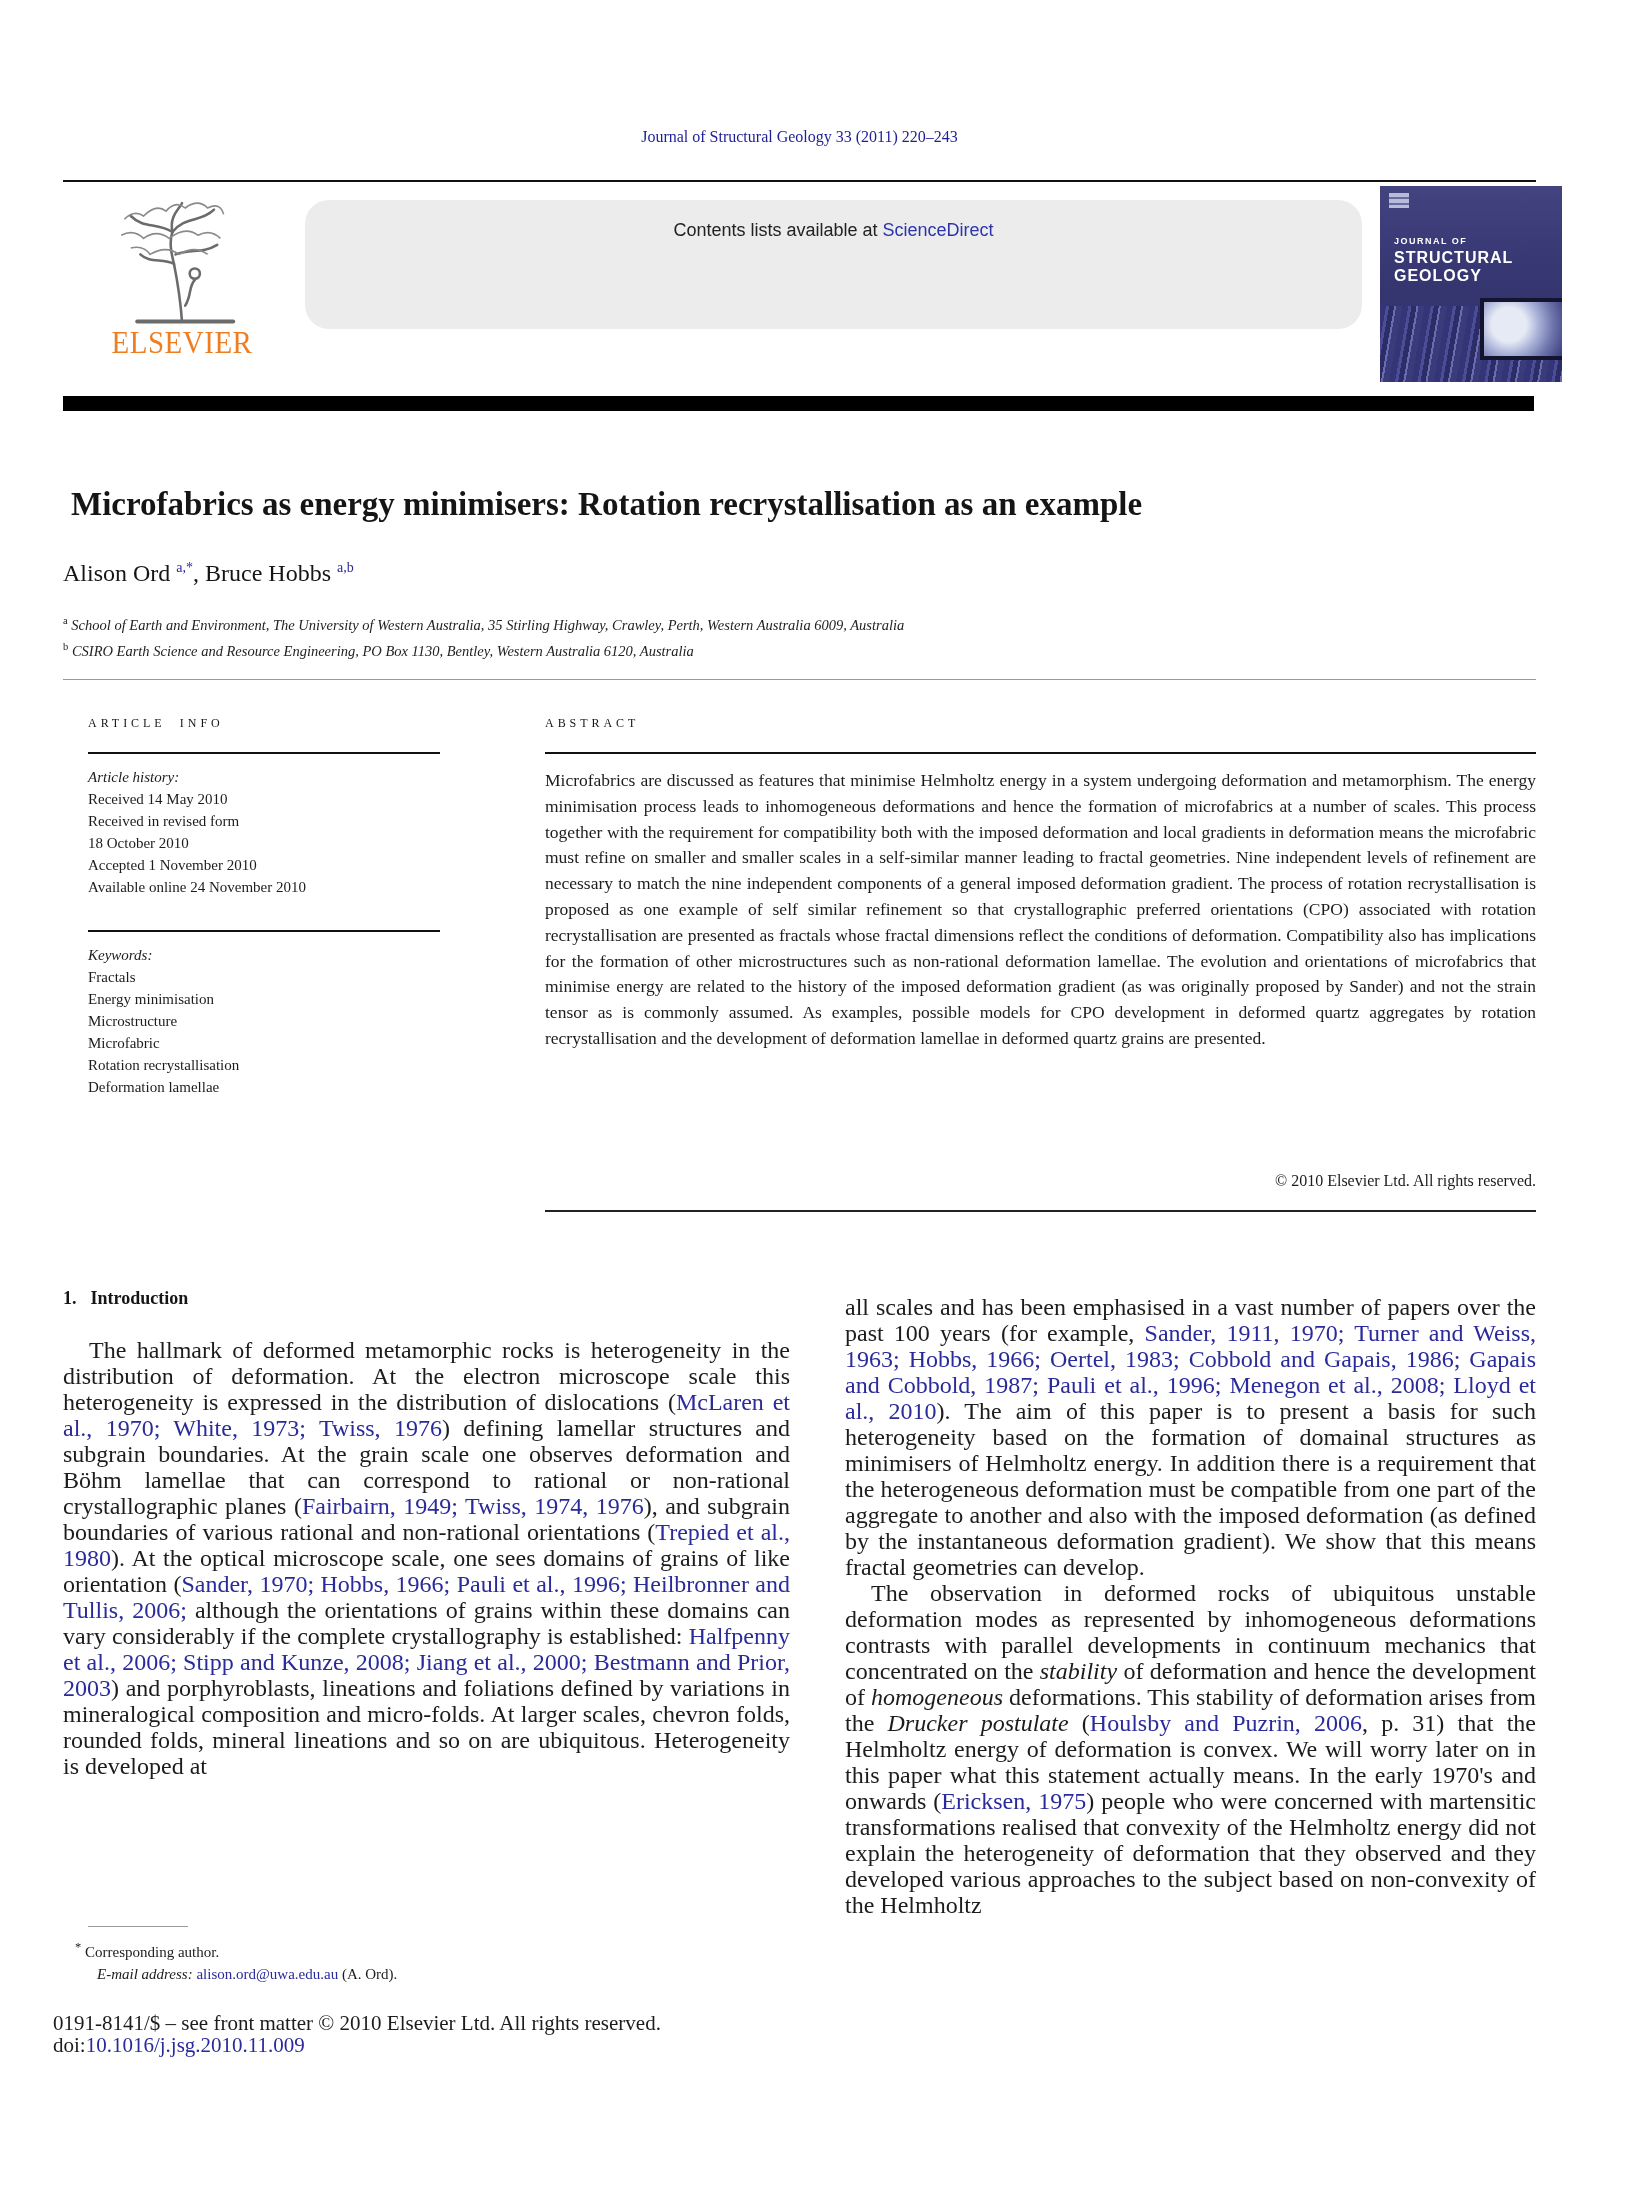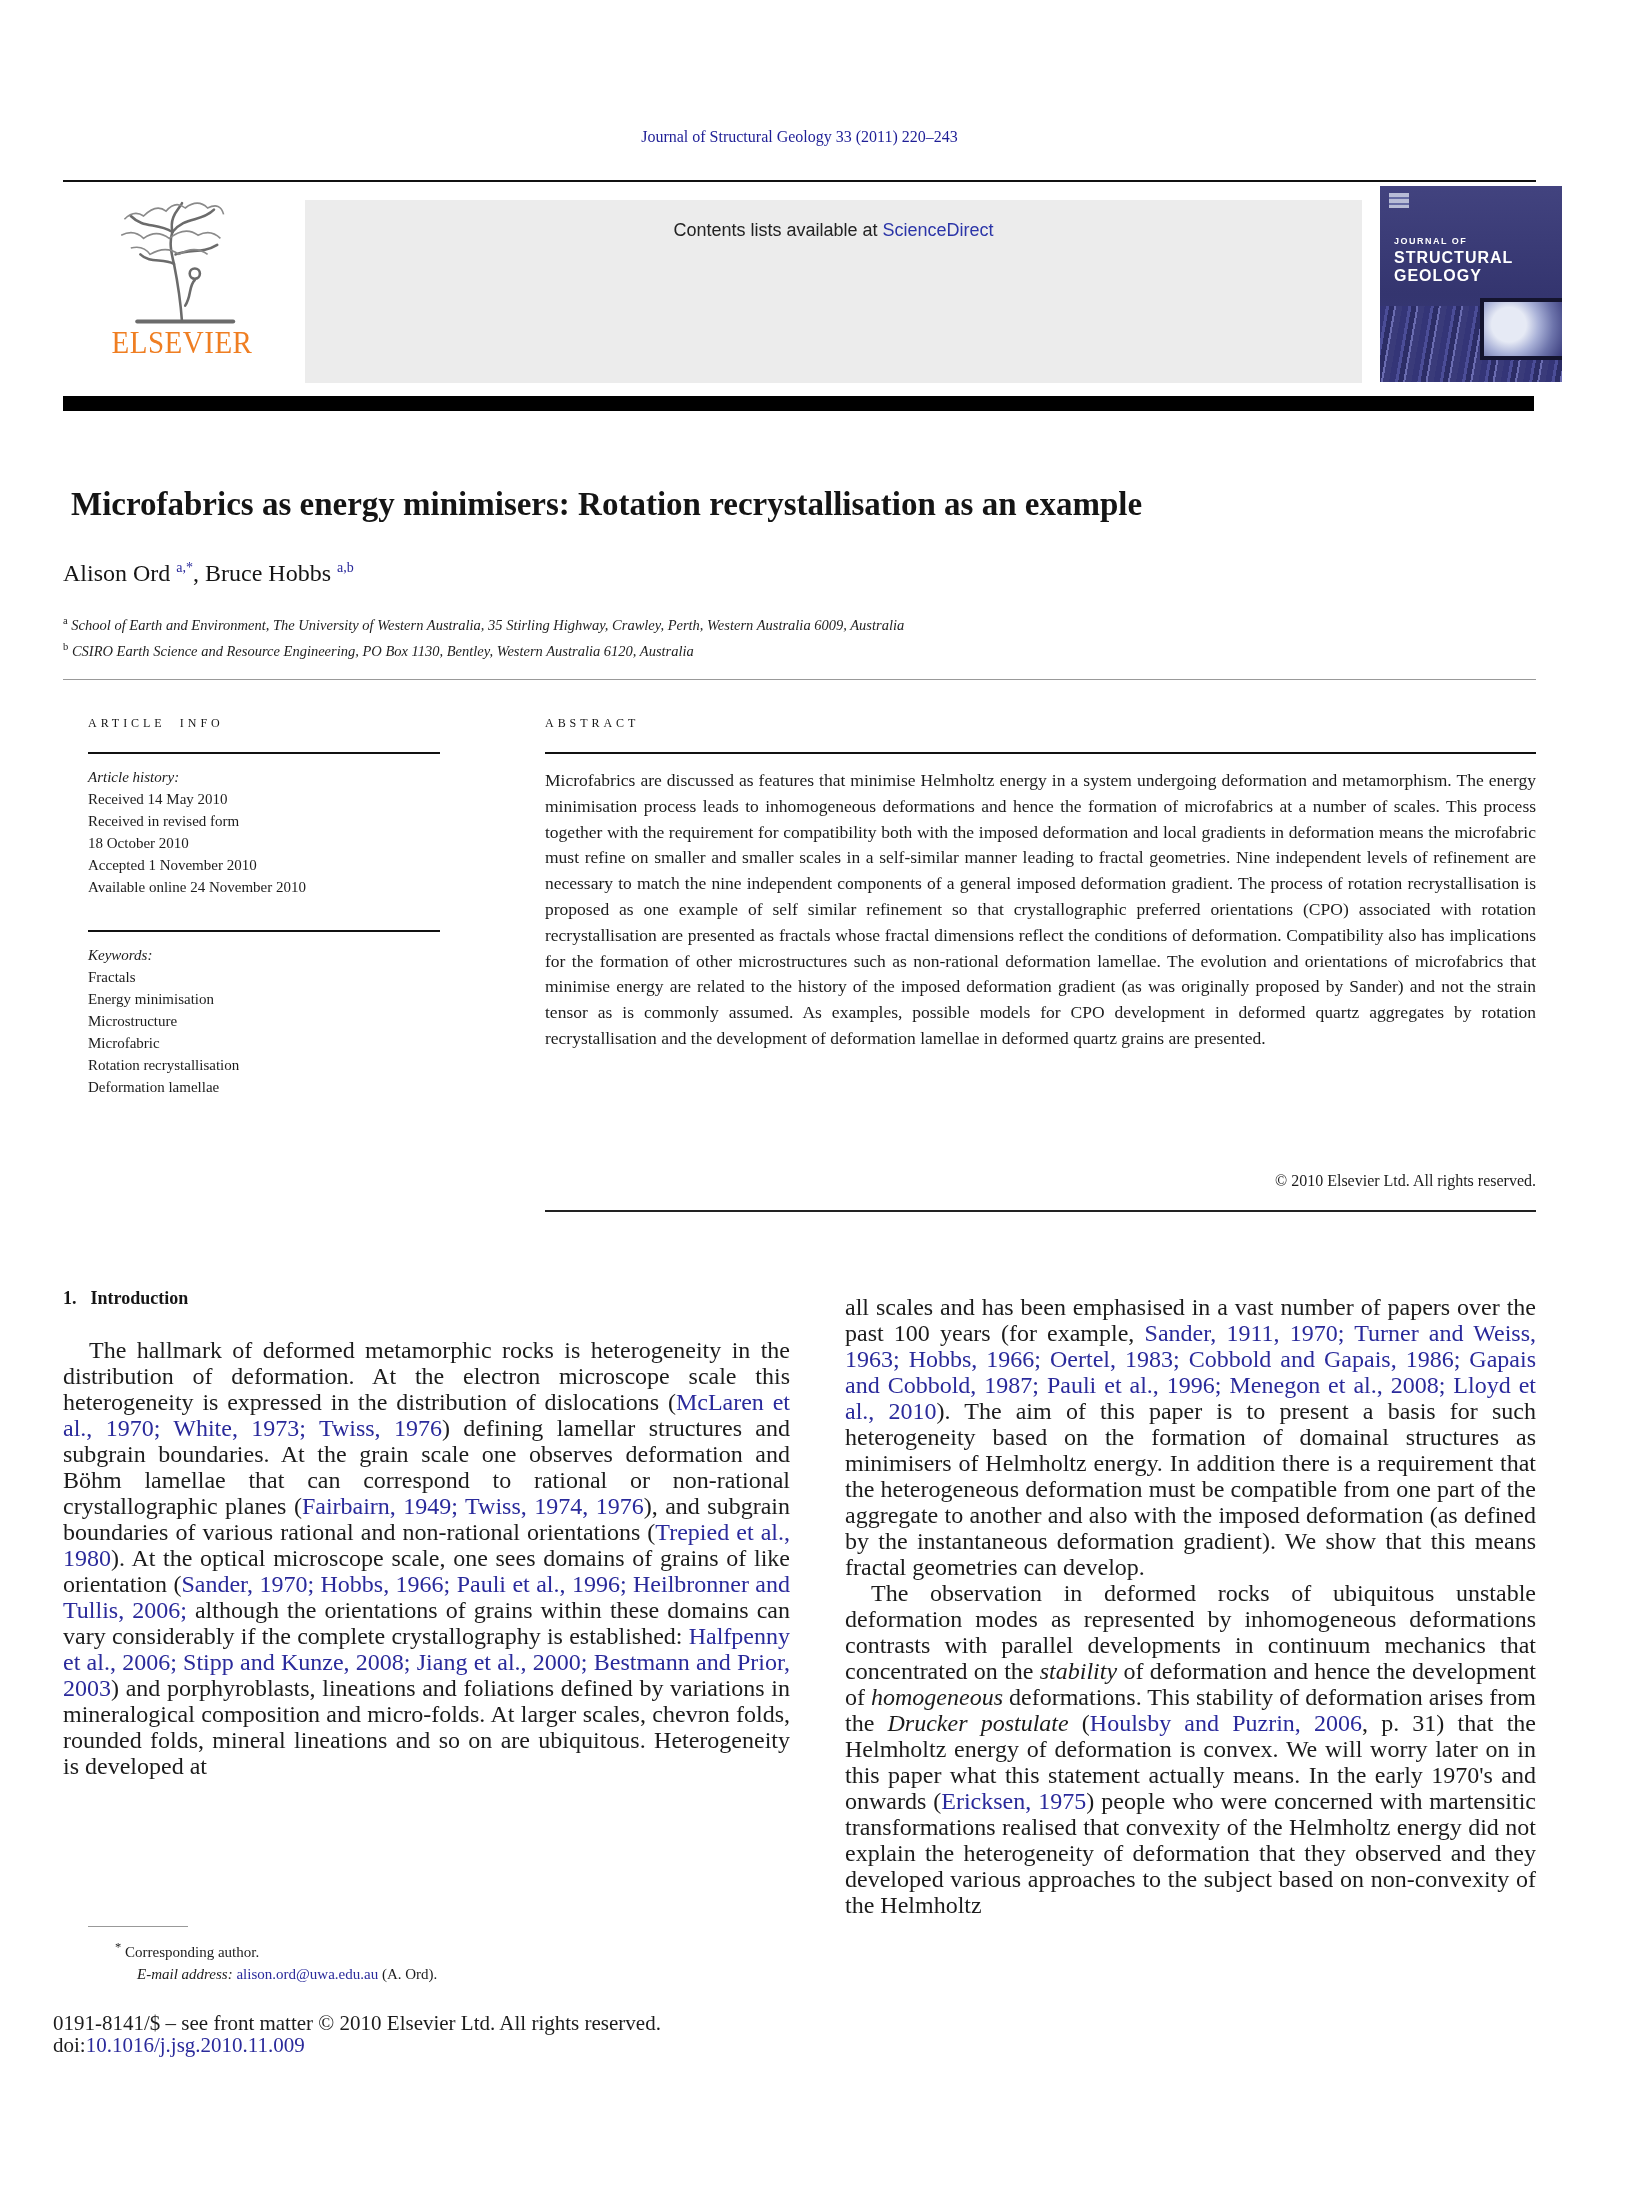--- a/index.html
+++ b/index.html
@@ -10,21 +10,21 @@
   .header-citation{position:absolute;left:63px;top:128px;width:1473px;text-align:center;
     font-size:16px;color:#1e1e96;}
 
   .rule-top{position:absolute;left:63px;top:180px;width:1473px;height:2px;background:#111;}
 
   
   .logo-area{position:absolute;left:63px;top:198px;width:238px;height:185px;background:#fff;text-align:center;}
   .logo-tree{display:block;margin:2px auto 0 auto;}
   .elsevier-word{font-size:29px;color:#ef7e22;letter-spacing:.5px;line-height:28px;
     font-family:"Liberation Serif",serif;transform:scaleY(1.08);}
-  .masthead{position:absolute;left:305px;top:200px;width:1057px;height:183px;background:#ececec;text-align:center;}
+  .masthead{position:absolute;left:305px;top:200px;width:1057px;height:129px;background:#ececec;text-align:center;border-radius:24px;}
   .contents-line{margin-top:20px;font-family:"Liberation Sans",sans-serif;font-size:18px;color:#222;}
   .sciencedirect{color:#2b35a8;}
   .masthead-title{margin-top:22px;font-size:38px;color:#111;}
   .homepage-line{margin-top:28px;font-family:"Liberation Sans",sans-serif;font-size:18px;
     letter-spacing:1.8px;color:#1a1a1a;}
 
   
   .cover{position:absolute;left:1380px;top:186px;width:154px;height:196px;
     background:linear-gradient(180deg,#42437f 0%,#34356f 55%,#3a3c7c 100%);padding-left:28px;}
   .cover-logo{position:absolute;top:7px;left:9px;width:20px;height:15px;
@@ -70,21 +70,21 @@
   .section-heading{font-size:18px;font-weight:bold;color:#151515;}
   .section-heading .num{margin-right:14px;}
   .bodytext{font-size:24px;line-height:26px;text-align:justify;color:#1c1c1c;margin:0;}
   .body-left .bodytext{margin-top:28px;text-indent:26px;}
   .indent{text-indent:26px;}
   .seg-link{color:#2a2a9b;}
   .seg-italic{font-style:italic;}
 
   
   .footnote-rule{position:absolute;left:88px;top:1926px;width:100px;height:1px;background:#999;}
-  .footnote{position:absolute;left:75px;top:1936px;font-size:15px;line-height:22px;margin-left:40px;}
+  .footnote{position:absolute;left:75px;top:1936px;font-size:15px;line-height:22px;}
   .footnote .line2{padding-left:22px;}
   .navy{color:#2a2a9b;}
   .imprint{position:absolute;left:53px;top:2012px;font-size:21px;line-height:22px;}
 </style>
 </head>
 <body>
 
 <div class="page">
 
   <div class="header-citation">Journal of Structural Geology 33 (2011) 220–243</div>

